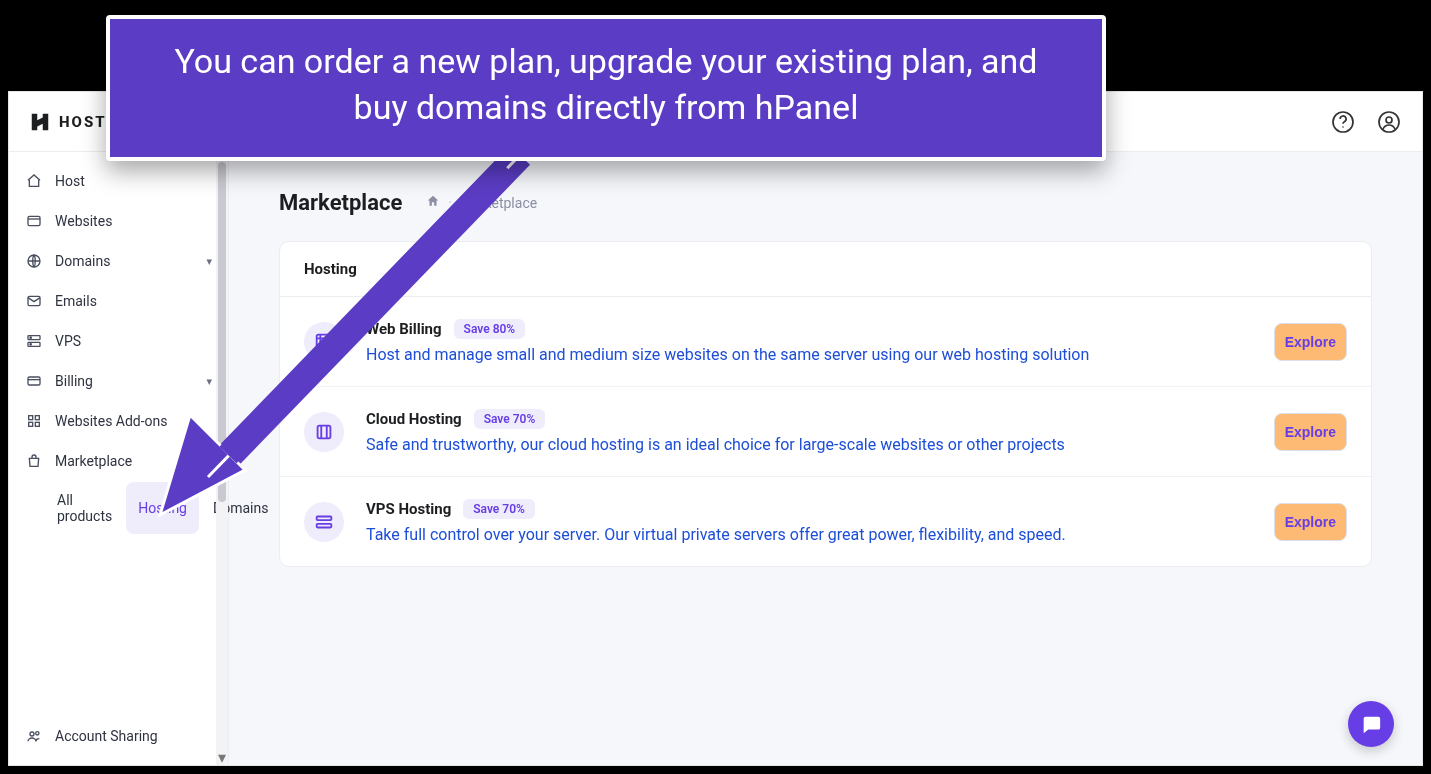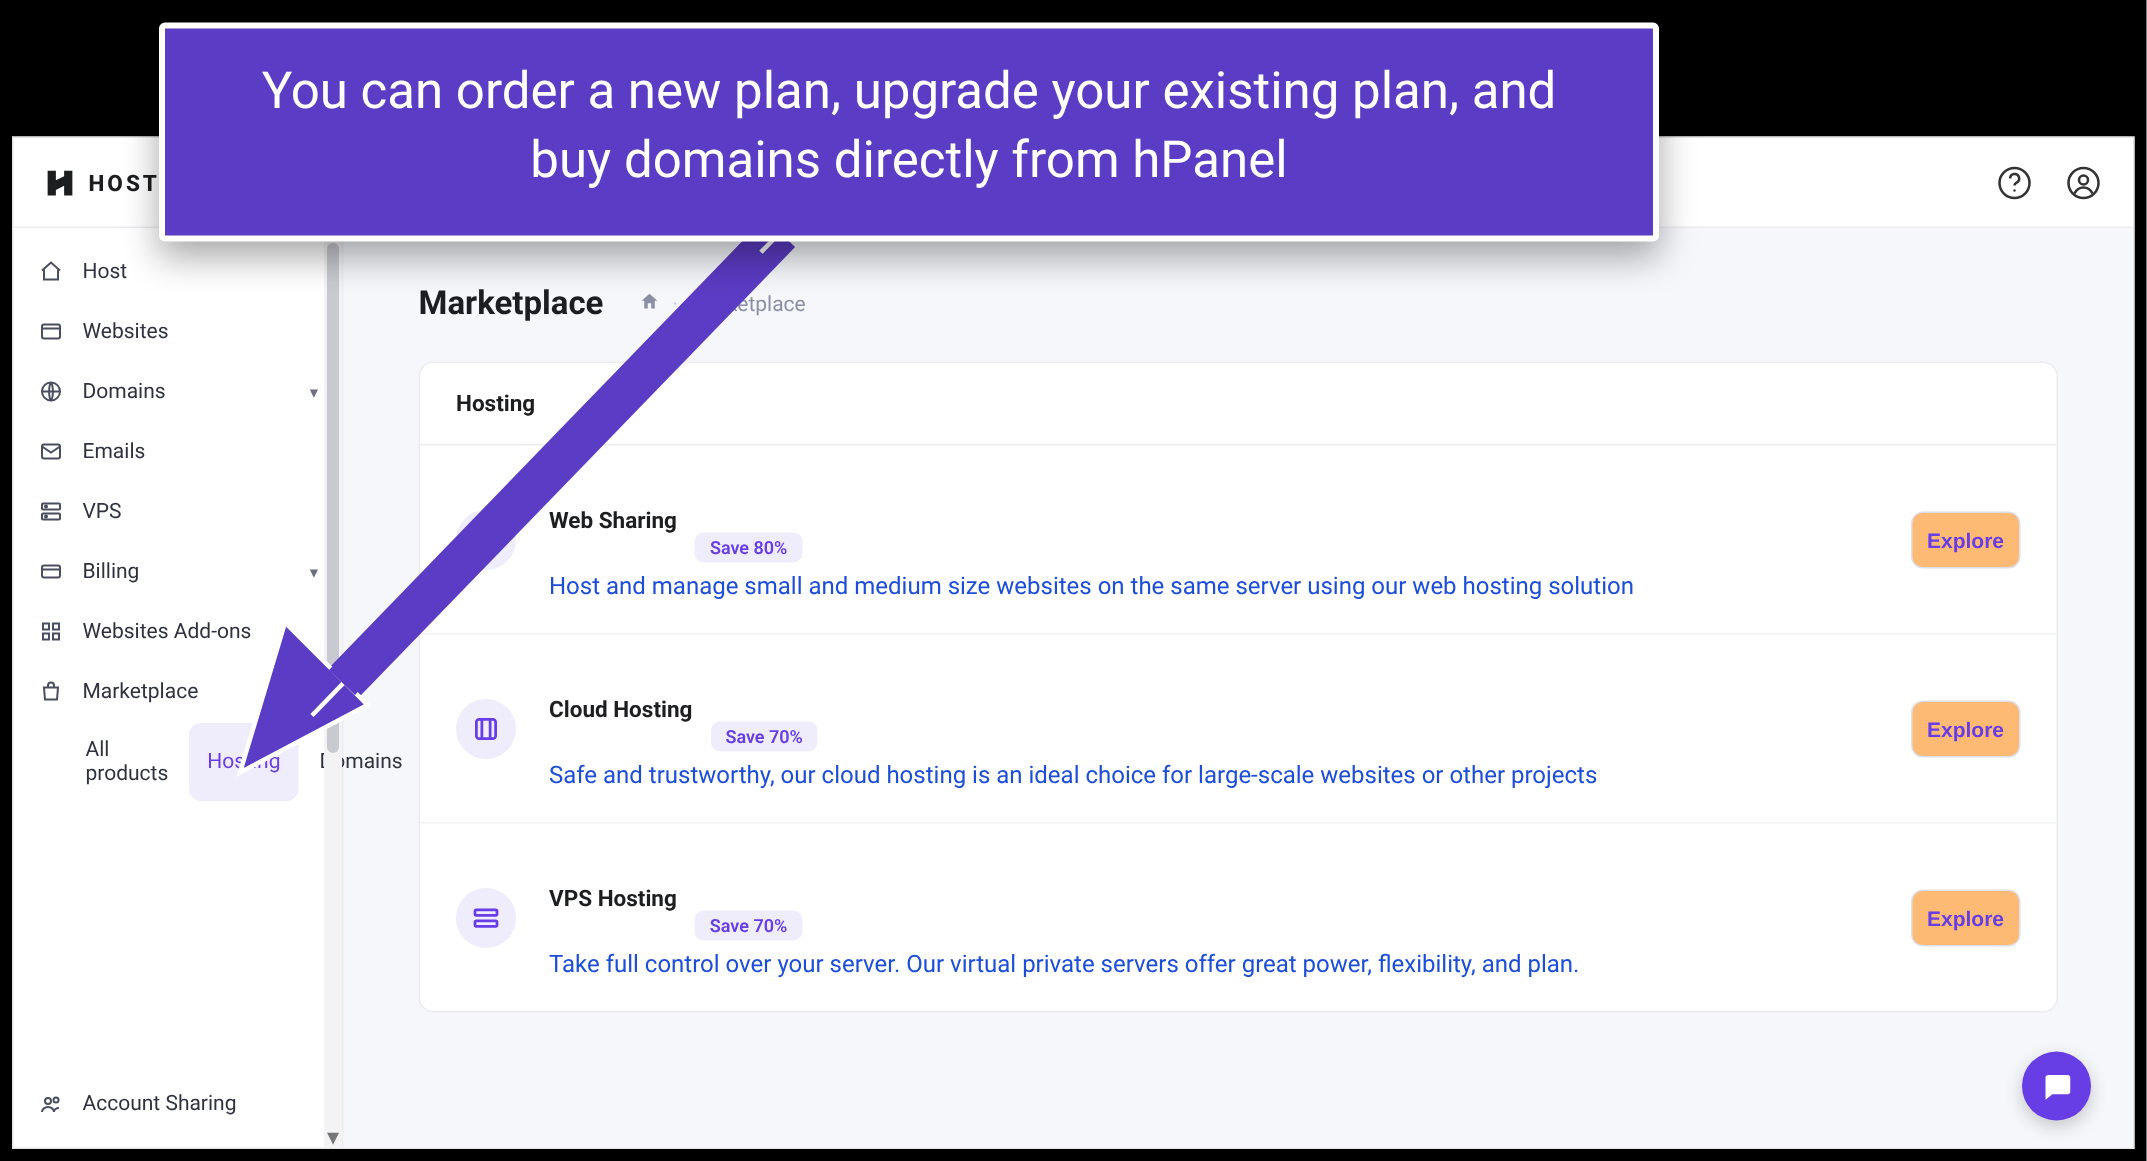--- a/index.html
+++ b/index.html
@@ -88,21 +88,21 @@
   .row .picon {
     width:40px; height:40px; border-radius:50%;
     background:#efecfb; display:flex;align-items:center;justify-content:center;
     color:#673de6; flex:0 0 40px;
   }
   .row .info { flex:1; min-width:0; }
   .row .line1 { display:flex; align-items:center; gap:12px; margin-bottom:6px;}
   .row .ptitle { font-weight:700; font-size:15px; color:#1d1e20;}
   .badge {
     background:#efecfb; color:#673de6; font-weight:600; font-size:12px;
-    padding:3px 10px; border-radius:6px;margin-top:36px;
+    padding:3px 10px; border-radius:6px;
   }
   .row .pdesc { font-size:16px; color:#1d4ed8; }
   .explore {
     border:1px solid #dcdfe8; background:#fdba74; color:#673de6;
     font-weight:700; font-size:14px;
     padding: 10px 10px; border-radius:8px; cursor:pointer;
   }
   .chat-bubble {
     position:absolute; right:28px; bottom:18px;
     width:46px;height:46px;border-radius:50%;
@@ -292,21 +292,21 @@
 
         <div class="row">
           <div class="picon">
             <svg width="22" height="22" viewBox="0 0 24 24" fill="none" stroke="currentColor" stroke-width="2">
                 <rect x="4" y="4" width="16" height="16" rx="2"></rect>
                 <path d="M8 4v16M16 4v16M4 8h16M4 16h16"></path>
               </svg>
           </div>
           <div class="info">
             <div class="line1">
-              <span class="ptitle">Web Sharing</span>
+              <span class="ptitle">Web Billing</span>
               <span class="badge">Save 80%</span>
             </div>
             <div class="pdesc">Host and manage small and medium size websites on the same server using our web hosting solution</div>
           </div>
           <button class="explore">Explore</button>
         </div>
 
         <div class="row">
           <div class="picon">
             <svg width="22" height="22" viewBox="0 0 24 24" fill="none" stroke="currentColor" stroke-width="2">
@@ -329,21 +329,21 @@
             <svg width="22" height="22" viewBox="0 0 24 24" fill="none" stroke="currentColor" stroke-width="2">
                 <rect x="4" y="6" width="16" height="4" rx="1"></rect>
                 <rect x="4" y="14" width="16" height="4" rx="1"></rect>
               </svg>
           </div>
           <div class="info">
             <div class="line1">
               <span class="ptitle">VPS Hosting</span>
               <span class="badge">Save 70%</span>
             </div>
-            <div class="pdesc">Take full control over your server. Our virtual private servers offer great power, flexibility, and plan.</div>
+            <div class="pdesc">Take full control over your server. Our virtual private servers offer great power, flexibility, and speed.</div>
           </div>
           <button class="explore">Explore</button>
         </div>
       </section>
     </main>
   </div>
 
   <div class="chat-bubble">
     <svg width="22" height="22" viewBox="0 0 24 24" fill="#fff">
         <path d="M4 4h16a2 2 0 0 1 2 2v10a2 2 0 0 1-2 2H9l-5 4V6a2 2 0 0 1 2-2z"></path>

